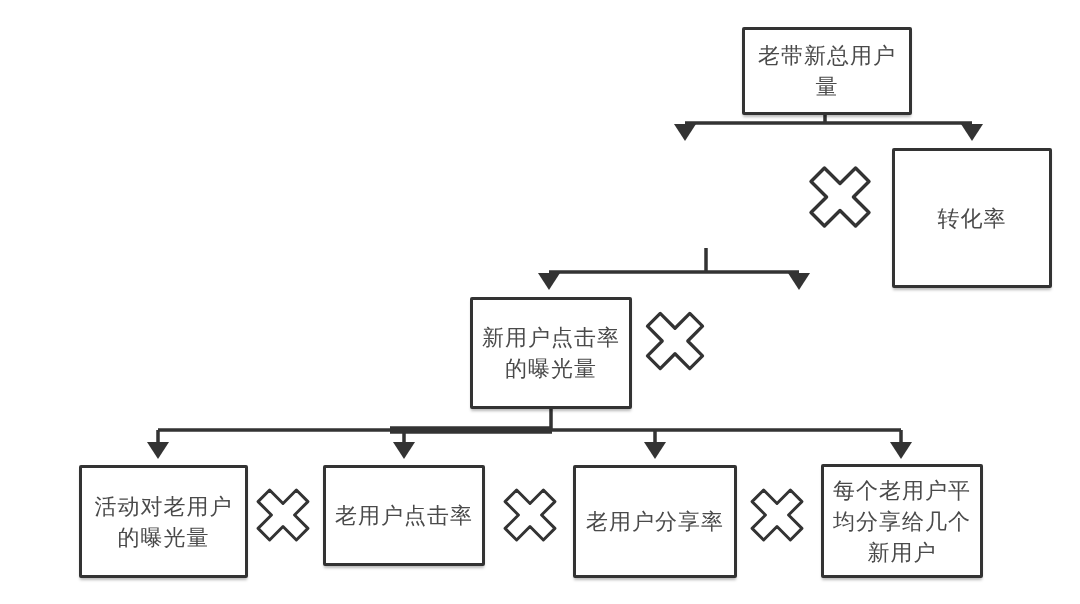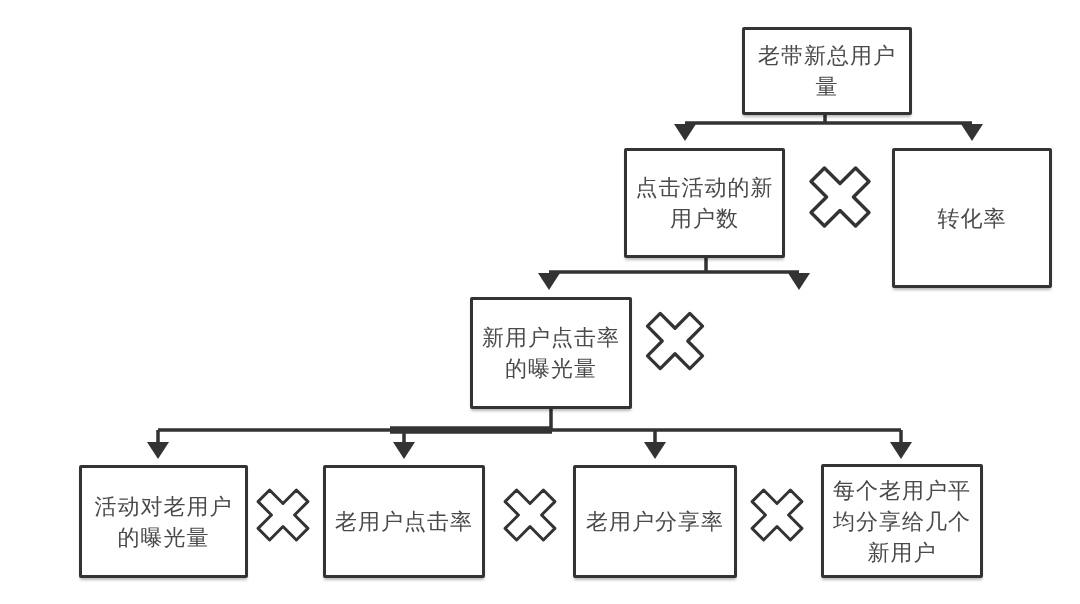--- a/index.html
+++ b/index.html
@@ -57,38 +57,34 @@
     <path class="mult" transform="translate(283 515) rotate(45) scale(0.86)" d="M-31.5 -9.5 H-9.5 V-31.5 H9.5 V-9.5 H31.5 V9.5 H9.5 V31.5 H-9.5 V9.5 H-31.5 Z"></path>
     <path class="mult" transform="translate(530 515) rotate(45) scale(0.86)" d="M-31.5 -9.5 H-9.5 V-31.5 H9.5 V-9.5 H31.5 V9.5 H9.5 V31.5 H-9.5 V9.5 H-31.5 Z"></path>
     <path class="mult" transform="translate(777 515) rotate(45) scale(0.86)" d="M-31.5 -9.5 H-9.5 V-31.5 H9.5 V-9.5 H31.5 V9.5 H9.5 V31.5 H-9.5 V9.5 H-31.5 Z"></path>
   </svg>
 
   <div class="node" style="left:742px;top:19px;width:170px;height:88px;">
     <span class="node-label">老带新总用户
 量</span>
   </div>
 
-  <div class="node" style="left:624px;top:140px;width:161px;height:110px;">
-    <span class="node-label">点击活动的新
-用户数</span>
-  </div>
   <div class="node" style="left:892px;top:140px;width:160px;height:140px;">
     <span class="node-label">转化率</span>
   </div>
 
   <div class="node" style="left:470px;top:289px;width:162px;height:112px;">
     <span class="node-label">新用户点击率
 的曝光量</span>
   </div>
 
   <div class="node" style="left:79px;top:457px;width:169px;height:113px;">
     <span class="node-label">活动对老用户
 的曝光量</span>
   </div>
-  <div class="node" style="left:323px;top:457px;width:162px;height:113px;">
+  <div class="node" style="left:323px;top:457px;width:162px;height:101px;">
     <span class="node-label">老用户点击率</span>
   </div>
   <div class="node" style="left:573px;top:457px;width:164px;height:113px;">
     <span class="node-label">老用户分享率</span>
   </div>
   <div class="node" style="left:821px;top:456px;width:162px;height:114px;">
     <span class="node-label">每个老用户平
 均分享给几个
 新用户</span>
   </div>

